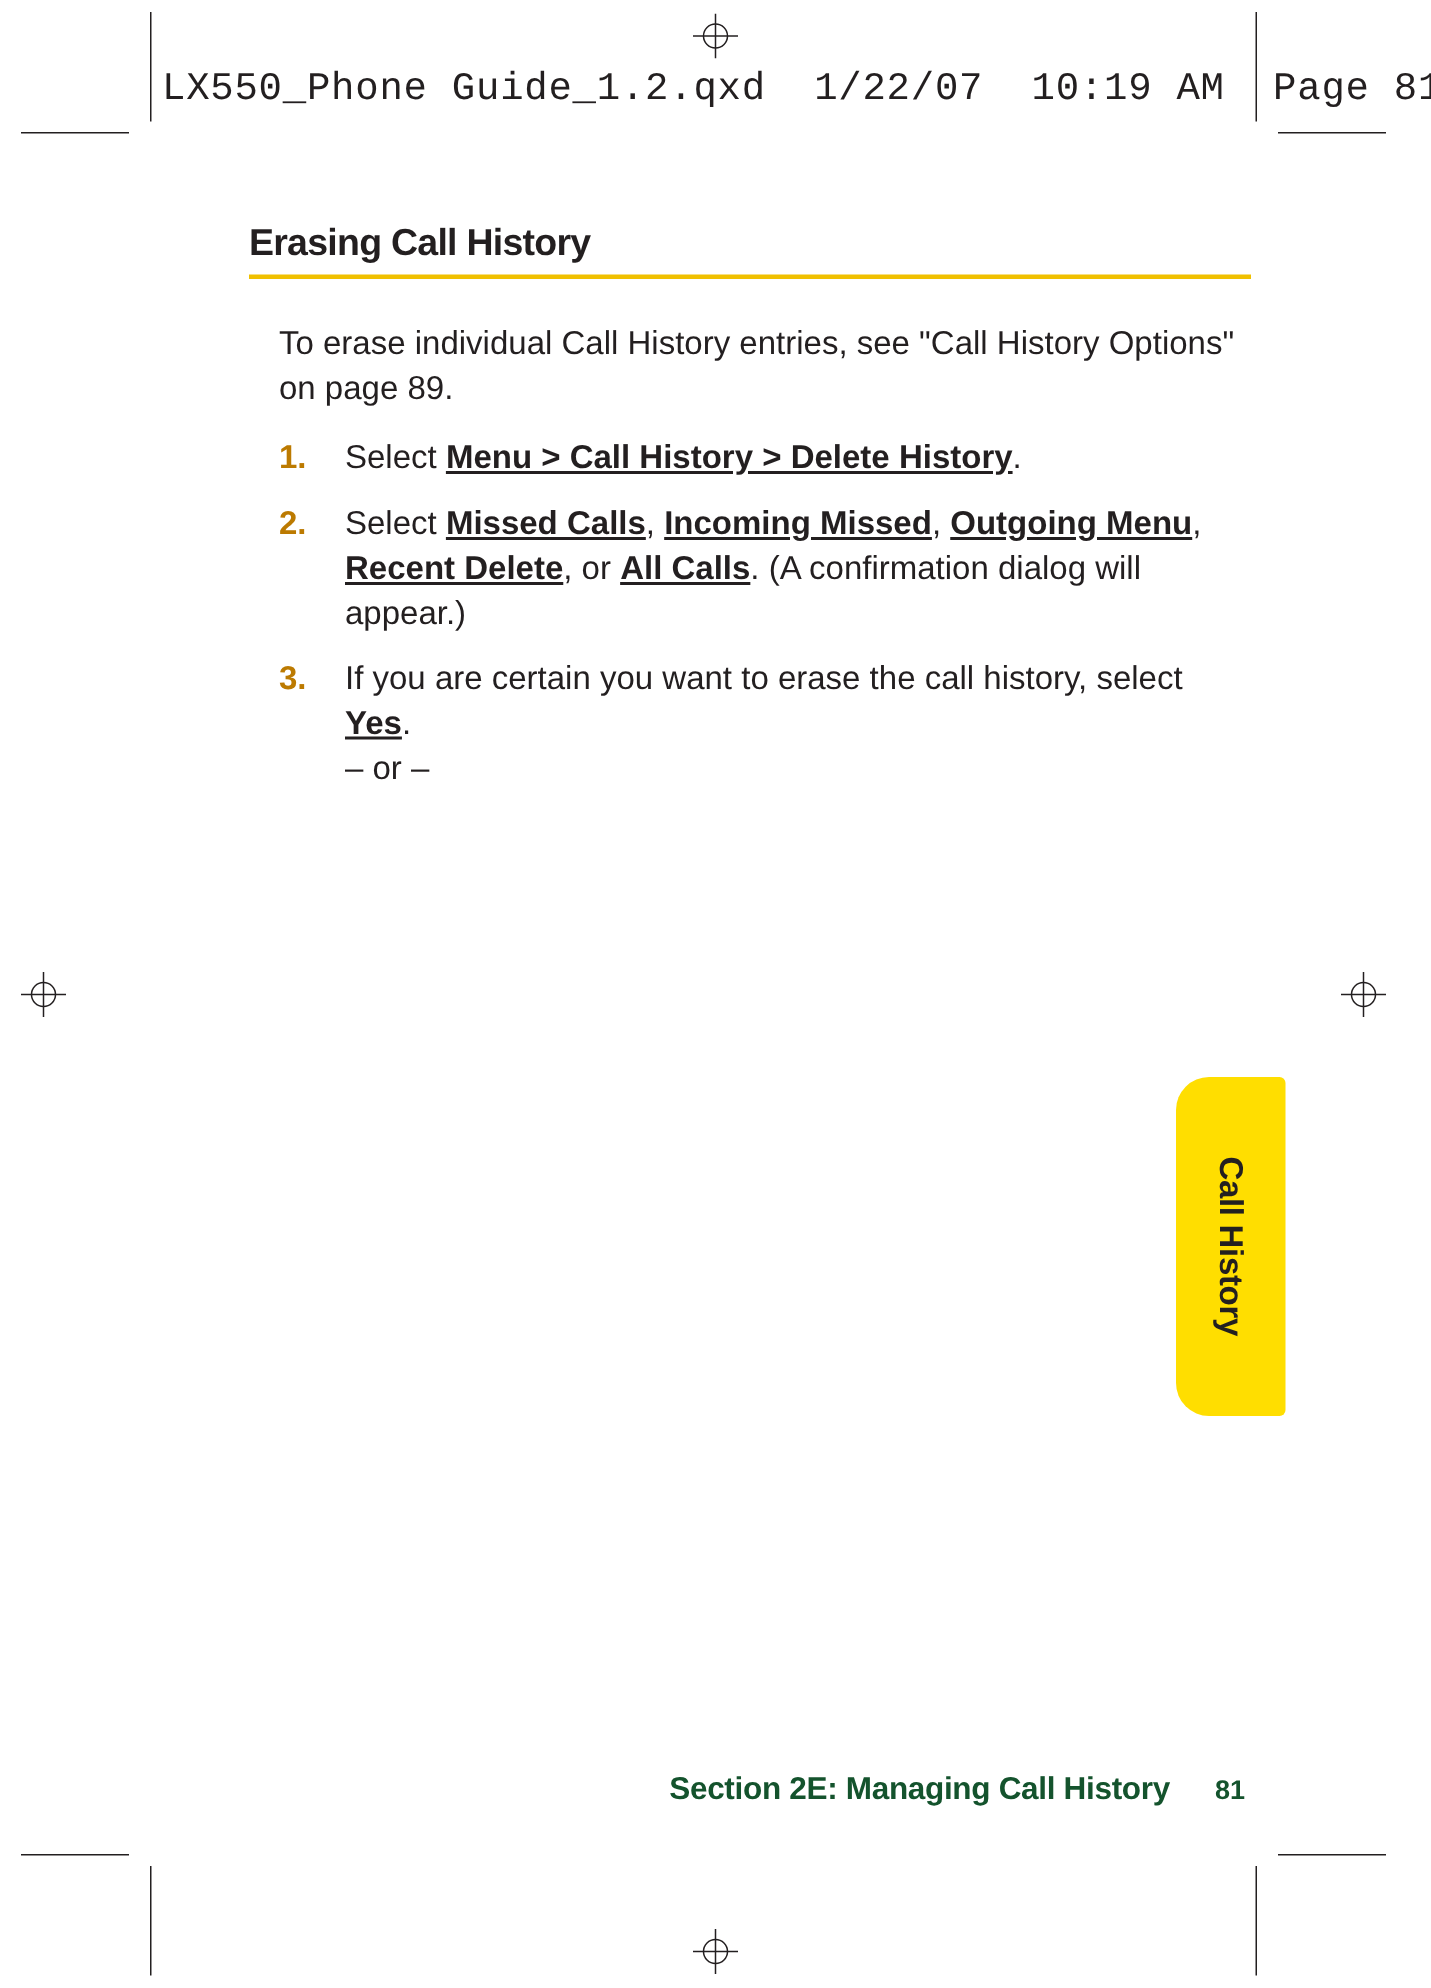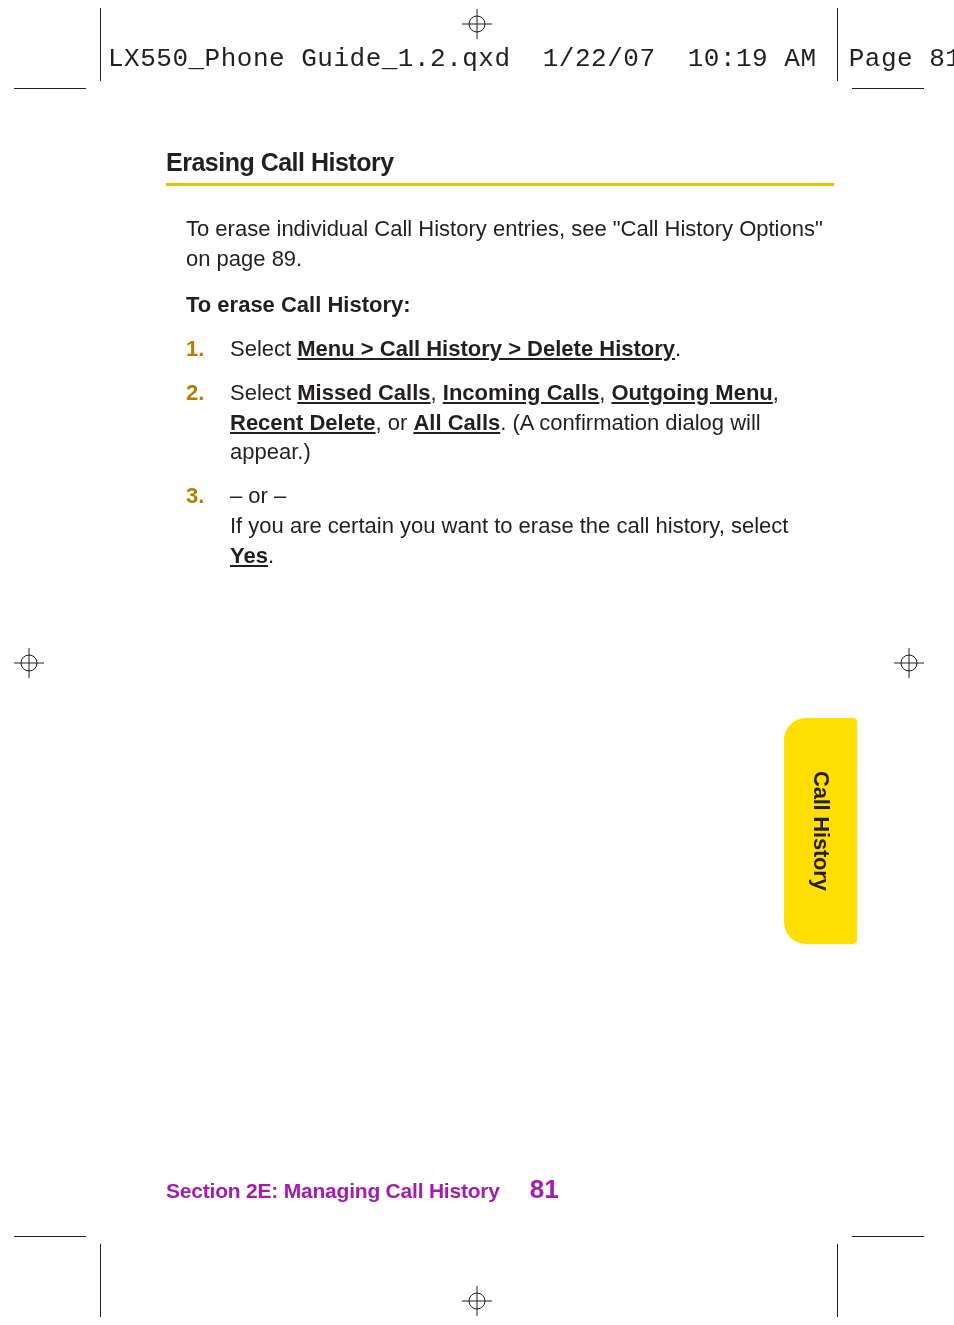--- a/index.html
+++ b/index.html
@@ -139,30 +139,30 @@
     color: #231f20;
   }
 
   
   .footer {
     position: absolute;
     bottom: 0;
     left: 0;
     right: 0;
     display: flex;
-    justify-content: flex-start;
+    justify-content: flex-end;
     align-items: baseline;
     gap: 30px;
     font-weight: 700;
     font-size: 21px;
-    color: #a21caf;
+    color: #14532d;
     padding-right: 4px;
   }
   .footer .sec { letter-spacing: -0.01em; }
-  .footer .pg  { font-size: 26px; }
+  .footer .pg  { font-size: 18px; }
 </style>
 </head>
 <body>
 
 <div class="page">
 
   <div class="marks">
     <div class="crop tl-h"></div>
       <div class="crop tl-v"></div>
     <div class="crop tr-h"></div>
@@ -203,45 +203,44 @@
   </div>
 
   <div class="slug">LX550_Phone Guide_1.2.qxd  1/22/07  10:19 AM  Page 81</div>
 
   <div class="content">
     <h1 class="title">Erasing Call History</h1>
     <div class="title-rule"></div>
 
     <div class="body-text">
       <div class="intro">To erase individual Call History entries, see "Call History Options" on page 89.</div>
-      <div class="subtitle">To erase Call History:</div>
 
       <div class="steps">
 
         <div class="step">
           <div class="num">1.</div>
           <div class="txt">
             <span>Select </span><span class="b">Menu &gt; Call History &gt; Delete History</span><span>.</span>
           </div>
         </div>
 
         <div class="step">
           <div class="num">2.</div>
           <div class="txt">
-            <span>Select </span><span class="b">Missed Calls</span><span>, </span><span class="b">Incoming Calls</span><span>, </span><span class="b">Outgoing Menu</span><span>, </span><span class="b">Recent Delete</span><span>, or </span><span class="b">All Calls</span><span>. (A confirmation dialog will appear.)</span>
+            <span>Select </span><span class="b">Missed Calls</span><span>, </span><span class="b">Incoming Missed</span><span>, </span><span class="b">Outgoing Menu</span><span>, </span><span class="b">Recent Delete</span><span>, or </span><span class="b">All Calls</span><span>. (A confirmation dialog will appear.)</span>
           </div>
         </div>
 
         <div class="step">
           <div class="num">3.</div>
           <div class="txt">
-            <span class="line">– or –</span>
             <span class="line">
               <span>If you are certain you want to erase the call history, select </span><span class="b">Yes</span><span>.</span>
             </span>
+            <span class="line">– or –</span>
           </div>
         </div>
 
       </div>
     </div>
 
     <div class="footer">
       <span class="sec">Section 2E: Managing Call History</span>
       <span class="pg">81</span>
     </div>

